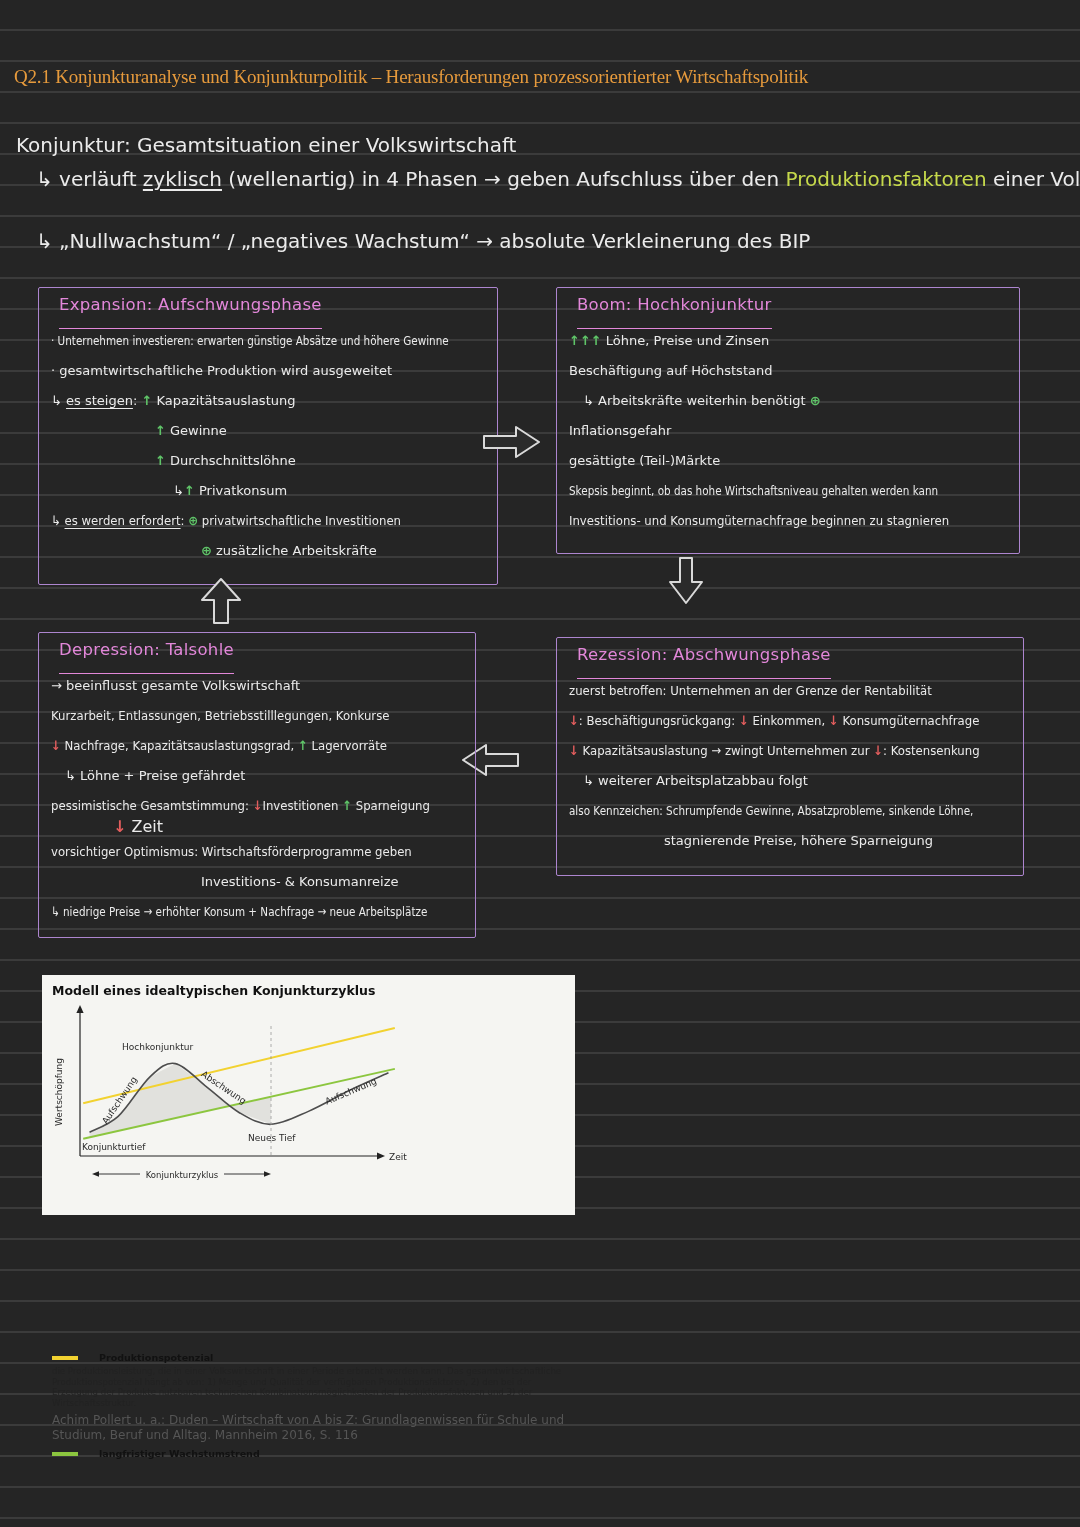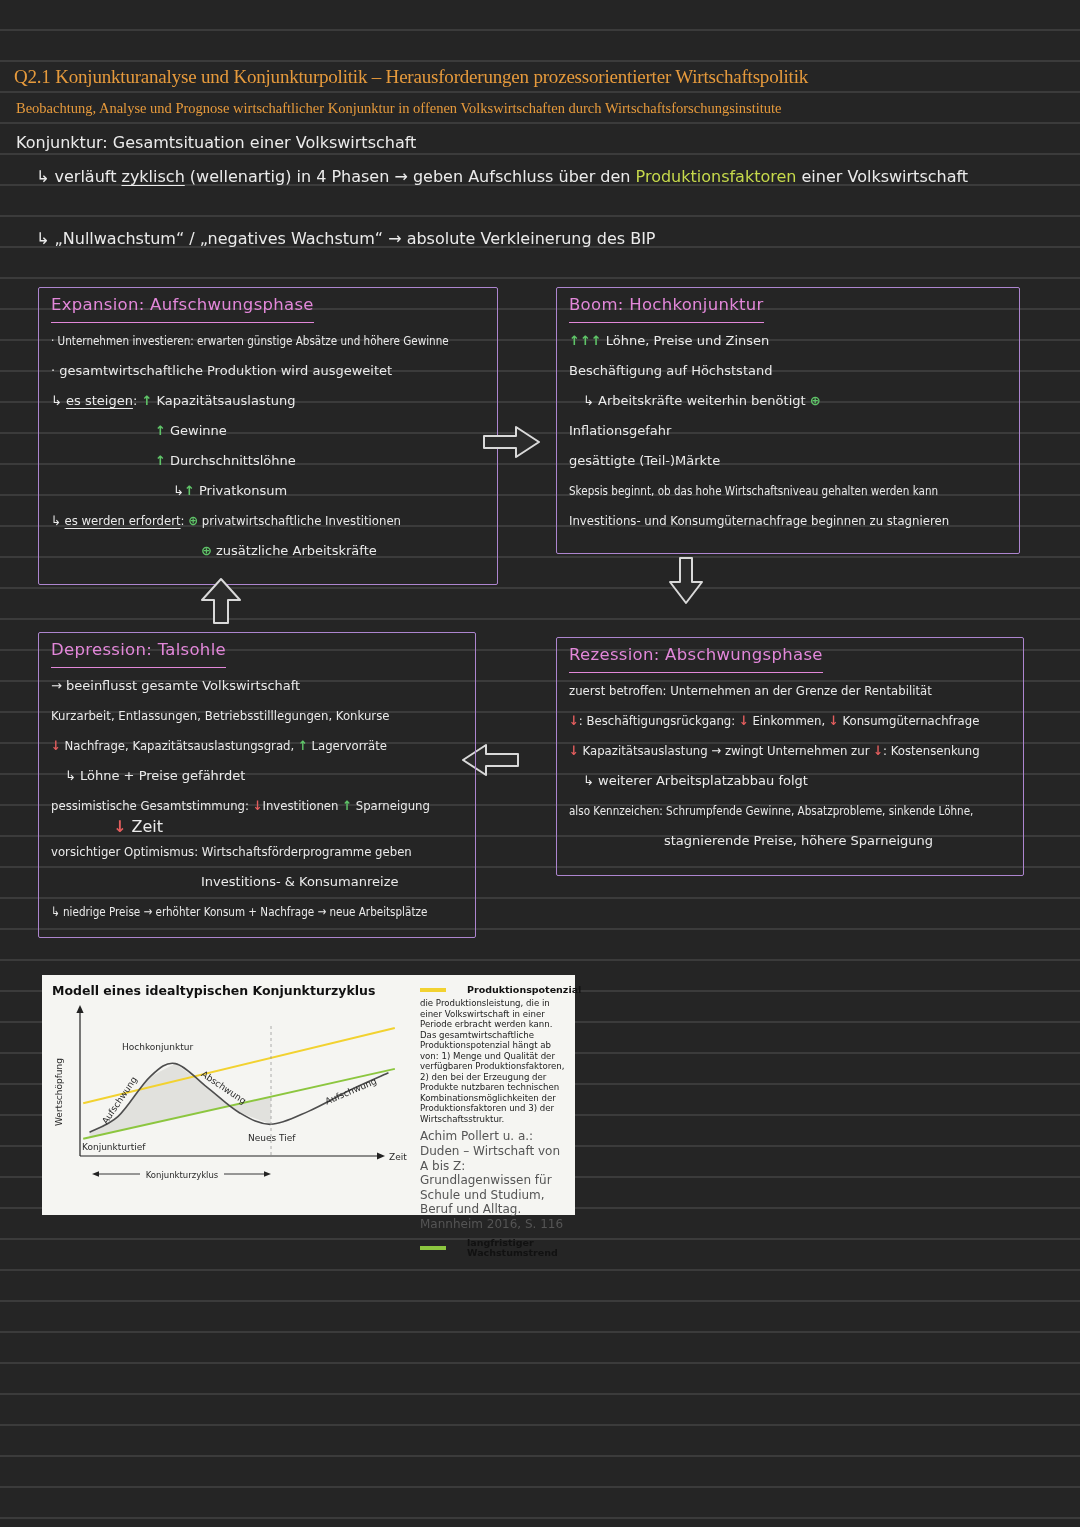--- a/index.html
+++ b/index.html
@@ -4,60 +4,59 @@
 <style>
   html,body{margin:0;padding:0;background:#191919;}
   .page{position:relative;width:1080px;height:1527px;margin:0 auto;overflow:hidden;
     background-color:#252525;
     background-image:repeating-linear-gradient(180deg, rgba(0,0,0,0) 0px, rgba(0,0,0,0) 29.4px, #3b3b3b 29.4px, #3b3b3b 31px);
     font-family:"DejaVu Sans","Liberation Sans",sans-serif;color:#ebebeb;}
   .abs{position:absolute;white-space:nowrap;}
   .orange{color:#e69a3c;font-family:Liberation Serif, serif;}
   .title{font-size:19px;letter-spacing:-0.2px;}
   .subtitle{font-size:14.5px;}
-  .hw{font-size:16px;}
+  .hw{font-size:20px;}
   .hl{color:#c6d94b;}
   .u{text-decoration:underline;text-underline-offset:3px;}
   .green{color:#5fc468;font-weight:bold;}
   .red{color:#e25d5d;font-weight:bold;}
   .box{position:absolute;border:1.5px solid #ad85cf;border-radius:2px;padding:7px 12px 0 12px;}
   .bh-row{height:32px;}
-  .bhead{display:inline-block;font-size:16.5px;color:#e287d9;border-bottom:1.5px solid #e287d9;padding-bottom:8px;letter-spacing:0.3px;white-space:nowrap;}
+  .bhead{display:inline-block;font-size:16.5px;color:#e287d9;border-bottom:1.5px solid #e287d9;padding-bottom:14px;letter-spacing:0.3px;white-space:nowrap;margin-left:8px;}
   .bl{height:30px;line-height:27px;font-size:13px;white-space:nowrap;transform-origin:0 50%;}
   .bl-sub{height:16px;line-height:10px;font-size:16px;padding-left:62px;white-space:nowrap;}
   .fit9{transform:scaleX(0.9);}
   .fit8{transform:scaleX(0.8);}
   .ind104{padding-left:104px;}
   .ind122{padding-left:122px;}
   .ind150{padding-left:150px;}
   .ind95{padding-left:95px;}
   .ind14{padding-left:14px;}
   .flow-arrow{position:absolute;}
   .flow-arrow path{fill:#2b2b2b;stroke:#d9d9d9;stroke-width:2;stroke-linejoin:round;}
-  .figure{position:absolute;left:42px;top:975px;width:533px;height:240px;background:#f5f5f2;color:#222;display:flex;gap:8px;padding:8px 10px;box-sizing:border-box;}
+  .figure{position:absolute;left:42px;top:975px;width:533px;height:240px;background:#f5f5f2;color:#222;display:flex;gap:8px;padding:8px 10px;box-sizing:border-box;flex-direction:column;}
   .fig-left{width:360px;flex:0 0 360px;}
   .fig-title{font-size:12.5px;font-weight:bold;color:#111;margin:0 0 2px 0;}
   .fig-legend{flex:1;font-size:8.6px;line-height:1.22;color:#222;min-width:0;}
   .leg-item{display:flex;align-items:center;gap:21px;margin:2px 0 3px 0;}
   .swatch{display:inline-block;width:26px;height:4px;flex:0 0 26px;}
   .swatch.yellow{background:#f2d230;}
   .swatch.green{background:#8cc63f;}
   .leg-label{font-weight:bold;font-size:9.5px;color:#111;line-height:1.1;}
   .leg-text{margin:0 0 5px 0;}
   .leg-source{margin:4px 0 6px 0;color:#555;font-size:12px;}
   .plot-label{font-size:9px;fill:#2a2a2a;}
   .plot-label-sm{font-size:8.5px;fill:#2a2a2a;}
 </style>
 </head>
 <body>
 
 <div class="page">
 
   <div class="abs title orange" style="left:14px;top:66px">Q2.1 Konjunkturanalyse und Konjunkturpolitik – Herausforderungen prozessorientierter Wirtschaftspolitik</div>
-  <div class="abs subtitle orange" style="left:16px;top:100px">Beobachtung, Analyse und Prognose wirtschaftlicher Konjunktur in offenen Volkswirtschaften durch Wirtschaftsforschungsinstitute</div>
   <div class="abs hw" style="left:16px;top:133px">Konjunktur: Gesamtsituation einer Volkswirtschaft</div>
 
   <div class="abs hw" style="left:36px;top:167px">
     <span>↳ verläuft </span><span class="u">zyklisch</span><span> (wellenartig) in 4 Phasen → geben Aufschluss über den </span><span class="hl">Produktionsfaktoren</span><span> einer Volkswirtschaft</span>
   </div>
   <div class="abs hw" style="left:36px;top:229px">↳ „Nullwachstum“ / „negatives Wachstum“ → absolute Verkleinerung des BIP</div>
 
   <div class="box" style="left:38px;top:287px;width:434px;height:289px">
     <div class="bh-row"><span class="bhead">Expansion: Aufschwungsphase</span></div>
     <div class="bl fit8">· Unternehmen investieren: erwarten günstige Absätze und höhere Gewinne</div>

